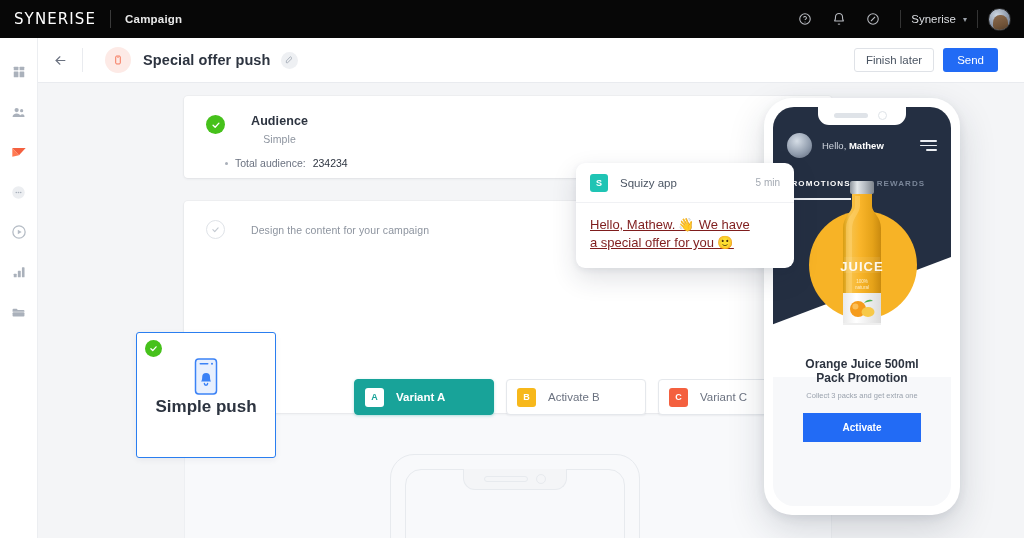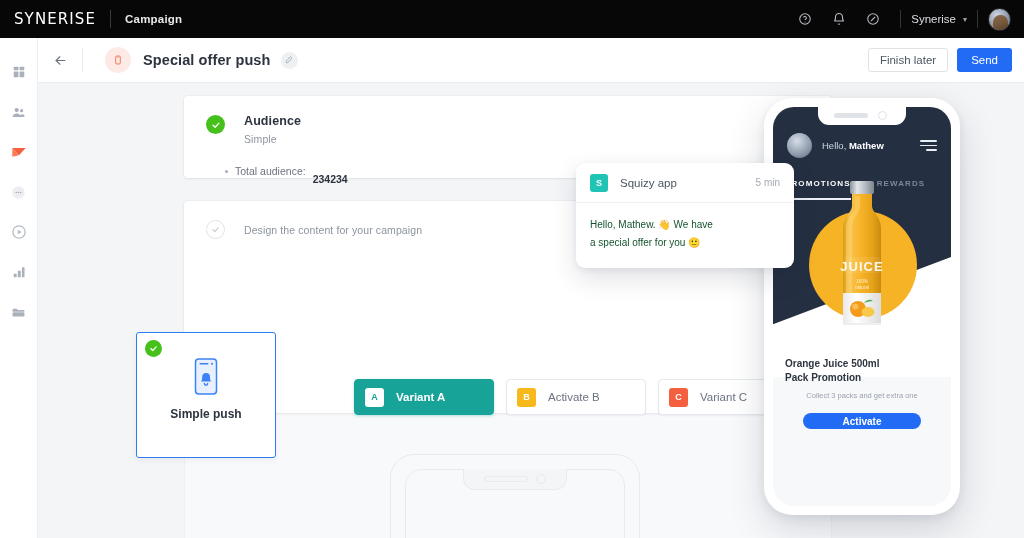--- a/index.html
+++ b/index.html
@@ -62,21 +62,21 @@
   .sub-sep { width:1px; height:24px; background:#e9ebef; }
   .title-chip {
     width:26px; height:26px; border-radius:50%; background:#fdeae6;
     display:flex; align-items:center; justify-content:center; margin-left:22px; color:#f4603f;
   }
   .page-title { font-size:14.5px; font-weight:700; color:#2d3440; margin-left:12px; letter-spacing:.1px; }
   .edit-btn {
     width:17px; height:17px; border-radius:50%; background:#eef0f3; margin-left:10px;
     display:flex; align-items:center; justify-content:center; color:#9aa2ad;
   }
-  .sub-actions { margin-left:auto; display:flex; align-items:flex-end; gap:9px; padding-right:12px; }
+  .sub-actions { margin-left:auto; display:flex; align-items:flex-end; gap:9px; padding-right:26px; }
   .btn-ghost {
     height:24px; padding:0 11px; border:1px solid #dfe2e7; border-radius:3px;
     background:#fff; color:#4b5563; font-size:11.5px; display:flex; align-items:center;
     font-family:"Liberation Sans", sans-serif;
   }
   .btn-primary {
     height:24px; padding:0 14px; border:none; border-radius:3px;
     background:#226bf5; color:#fff; font-size:11.5px; display:flex; align-items:center;
     font-family:"Liberation Sans", sans-serif;
   }
@@ -116,29 +116,29 @@
   .card-aud { left:146px; top:13px; width:648px; height:82px; }
   .card-cnt { left:146px; top:118px; width:648px; height:212px; }
 
   .step-row { display:flex; padding:18px 0 0 22px; }
   .step-check {
     width:19px; height:19px; border-radius:50%; display:flex; align-items:center; justify-content:center;
     flex:0 0 auto; margin-top:1px;
   }
   .check-on { background:#46c11b; color:#fff; }
   .check-off { background:#fff; border:1.4px solid #dfe3e8; color:#c3c9d1; }
-  .step-text { margin-left:19px; }
+  .step-text { margin-left:26px;text-align:center; }
   .step-title { font-size:12.5px; font-weight:700; color:#2d3440; letter-spacing:.1px; }
   .step-sub { font-size:10.5px; color:#8d949f; margin-top:5px; letter-spacing:.1px; }
   .summary-line {
     font-size:10.5px; color:#6b7280; margin-top:12px; margin-left:41px;
     display:flex; align-items:center; gap:7px;
   }
   .summary-line .dot { width:3px; height:3px; background:#a9afb9; border-radius:50%; }
-  .summary-line b { color:#2d3440; font-weight:700;margin-top:16px; }
+  .summary-line b { color:#2d3440; font-weight:400; }
 
   
   .variants { position:absolute; left:316px; top:296px; display:flex; align-items:center; gap:12px; z-index:18; }
   .variant {
     height:36px; display:flex; align-items:center; padding:0 10px; border-radius:4px;
     background:#fff; border:1px solid #e5e8ec; min-width:140px;
     box-shadow:0 1px 2px rgba(30,40,60,.05);
   }
   .variant.active { background:#18a399; border-color:#18a399; box-shadow:0 1px 3px rgba(24,163,153,.3); }
   .vbadge {
@@ -159,37 +159,37 @@
   .push-card {
     position:absolute; left:98px; top:249px; width:140px; height:126px;
     background:#fff; border:1.6px solid #2a7ef0; border-radius:3px; z-index:22;
     box-shadow:0 2px 6px rgba(30,40,60,.06);
   }
   .push-check {
     position:absolute; left:8px; top:7px; width:17px; height:17px; border-radius:50%;
     background:#46c11b; color:#fff; display:flex; align-items:center; justify-content:center;
   }
   .push-icon { position:absolute; left:50%; top:24px; transform:translateX(-50%); }
-  .push-title { position:absolute; top:74px; width:100%; text-align:center; font-size:12px; font-weight:700; color:#2d3440; }
+  .push-title { position:absolute; top:64px; width:100%; text-align:center; font-size:17px; font-weight:700; color:#2d3440; }
   .push-desc { position:absolute; top:91px; width:100%; text-align:center; font-size:9.5px; color:#9aa2ad; line-height:13px; padding:0 8px; }
 
   
   .toast {
     position:absolute; left:538px; top:80px; width:218px; height:105px;
     background:#fff; border-radius:9px; z-index:35;
     box-shadow:0 10px 26px rgba(35,45,65,.14), 0 2px 6px rgba(35,45,65,.07);
   }
   .toast-head { display:flex; align-items:center; height:40px; padding:0 14px; border-bottom:1px solid #f0f1f4; }
   .toast-badge {
     width:18px; height:18px; border-radius:3px; background:#1fc4b4; color:#fff;
     display:flex; align-items:center; justify-content:center; font-size:9px; font-weight:700;
   }
   .toast-app { font-size:11.5px; color:#4b5563; margin-left:12px; }
   .toast-time { margin-left:auto; font-size:10px; color:#a4aab3; }
-  .toast-body { padding:13px 14px 0 14px; font-size:10px; color:#14532d; line-height:18px; }
+  .toast-body { padding:13px 14px 0 14px; font-size:13px; color:#7f1d1d; line-height:18px;text-decoration:underline; }
 
   
   .phone {
     position:absolute; left:726px; top:15px; width:196px; height:417px;
     background:#fff; border-radius:28px; z-index:30;
     box-shadow:0 14px 36px rgba(30,40,60,.17), 0 3px 10px rgba(30,40,60,.08);
     padding:9px;
   }
   .screen { position:relative; width:178px; height:399px; border-radius:21px; overflow:hidden; background:#fff; }
   .scr-top { position:absolute; left:0; top:0; width:100%; height:232px; background:#242f42; }
@@ -222,30 +222,30 @@
   .scr-burger i:nth-child(3){ width:11px; margin-left:6px; }
   .scr-tabs { position:absolute; left:0; top:72px; width:100%; display:flex; padding:0 12px; z-index:5; gap:26px; }
   .scr-tab { font-size:8px; letter-spacing:1.1px; color:#7a8699; font-weight:700; padding-bottom:10px; }
   .scr-tab.on { color:#fff; border-bottom:2px solid #eceff3; }
   .orange-circle {
     position:absolute; left:36px; top:104px; width:108px; height:108px; border-radius:50%;
     background:#f7b326; z-index:3;
   }
   .bottle { position:absolute; left:50%; top:72px; transform:translateX(-50%); z-index:4; }
   .prod-title {
-    position:absolute; left:0; top:250px; width:100%; text-align:left;
-    font-size:10px; font-weight:700; color:#2d3440; line-height:14px; padding:0 12px;
+    position:absolute; left:0; top:250px; width:100%; text-align:center;
+    font-size:12px; font-weight:700; color:#2d3440; line-height:14px; padding:0 12px;
   }
   .prod-sub {
     position:absolute; left:0; top:284px; width:100%; text-align:center;
     font-size:7.5px; color:#9aa2ad;
   }
   .activate {
-    position:absolute; left:30px; top:306px; width:118px; height:16px;
-    background:#226bf5; border-radius:8px; color:#fff; font-size:10px; font-weight:700;
+    position:absolute; left:30px; top:306px; width:118px; height:29px;
+    background:#226bf5; border-radius:0; color:#fff; font-size:10px; font-weight:700;
     display:flex; align-items:center; justify-content:center;
   }
   .scr-bottom { position:absolute; left:0; top:232px; width:100%; height:167px; background:#f7f8fa; }
 </style>
 </head>
 <body>
 
 <div id="app">
 
   <div class="topbar">

